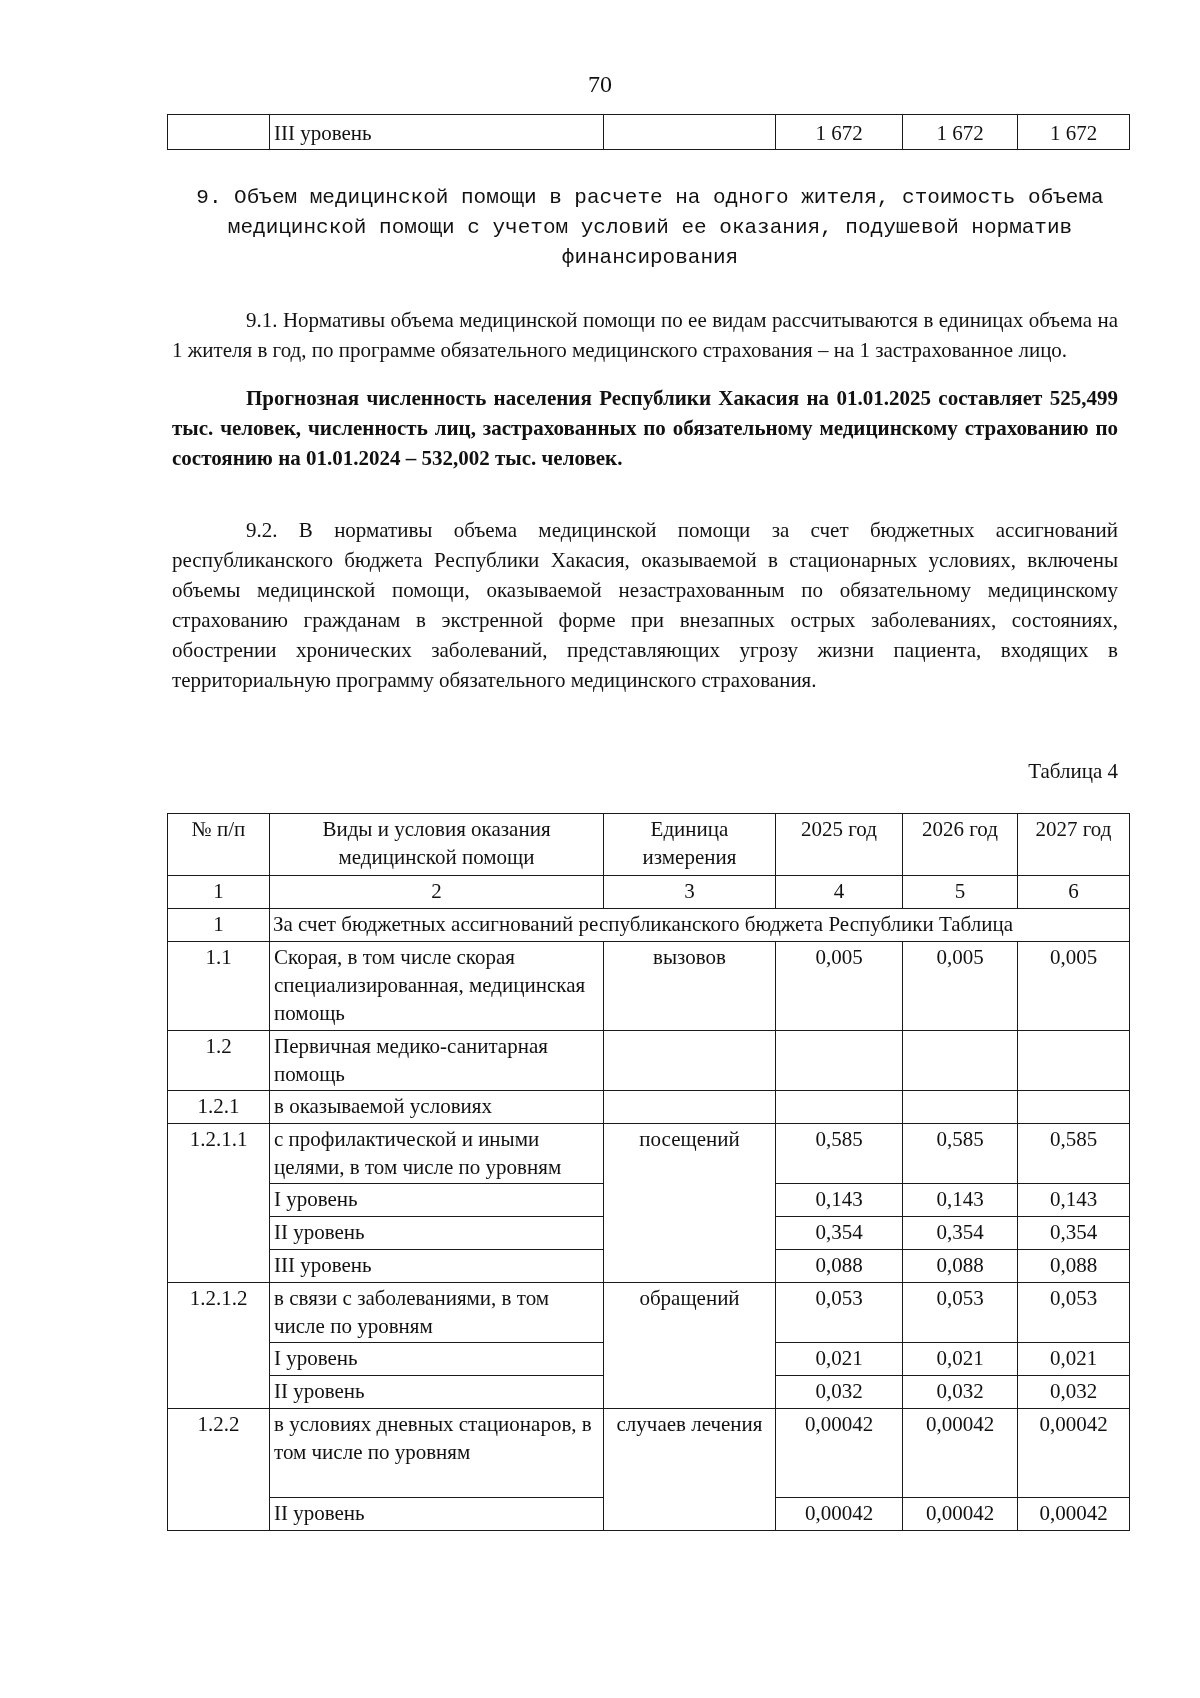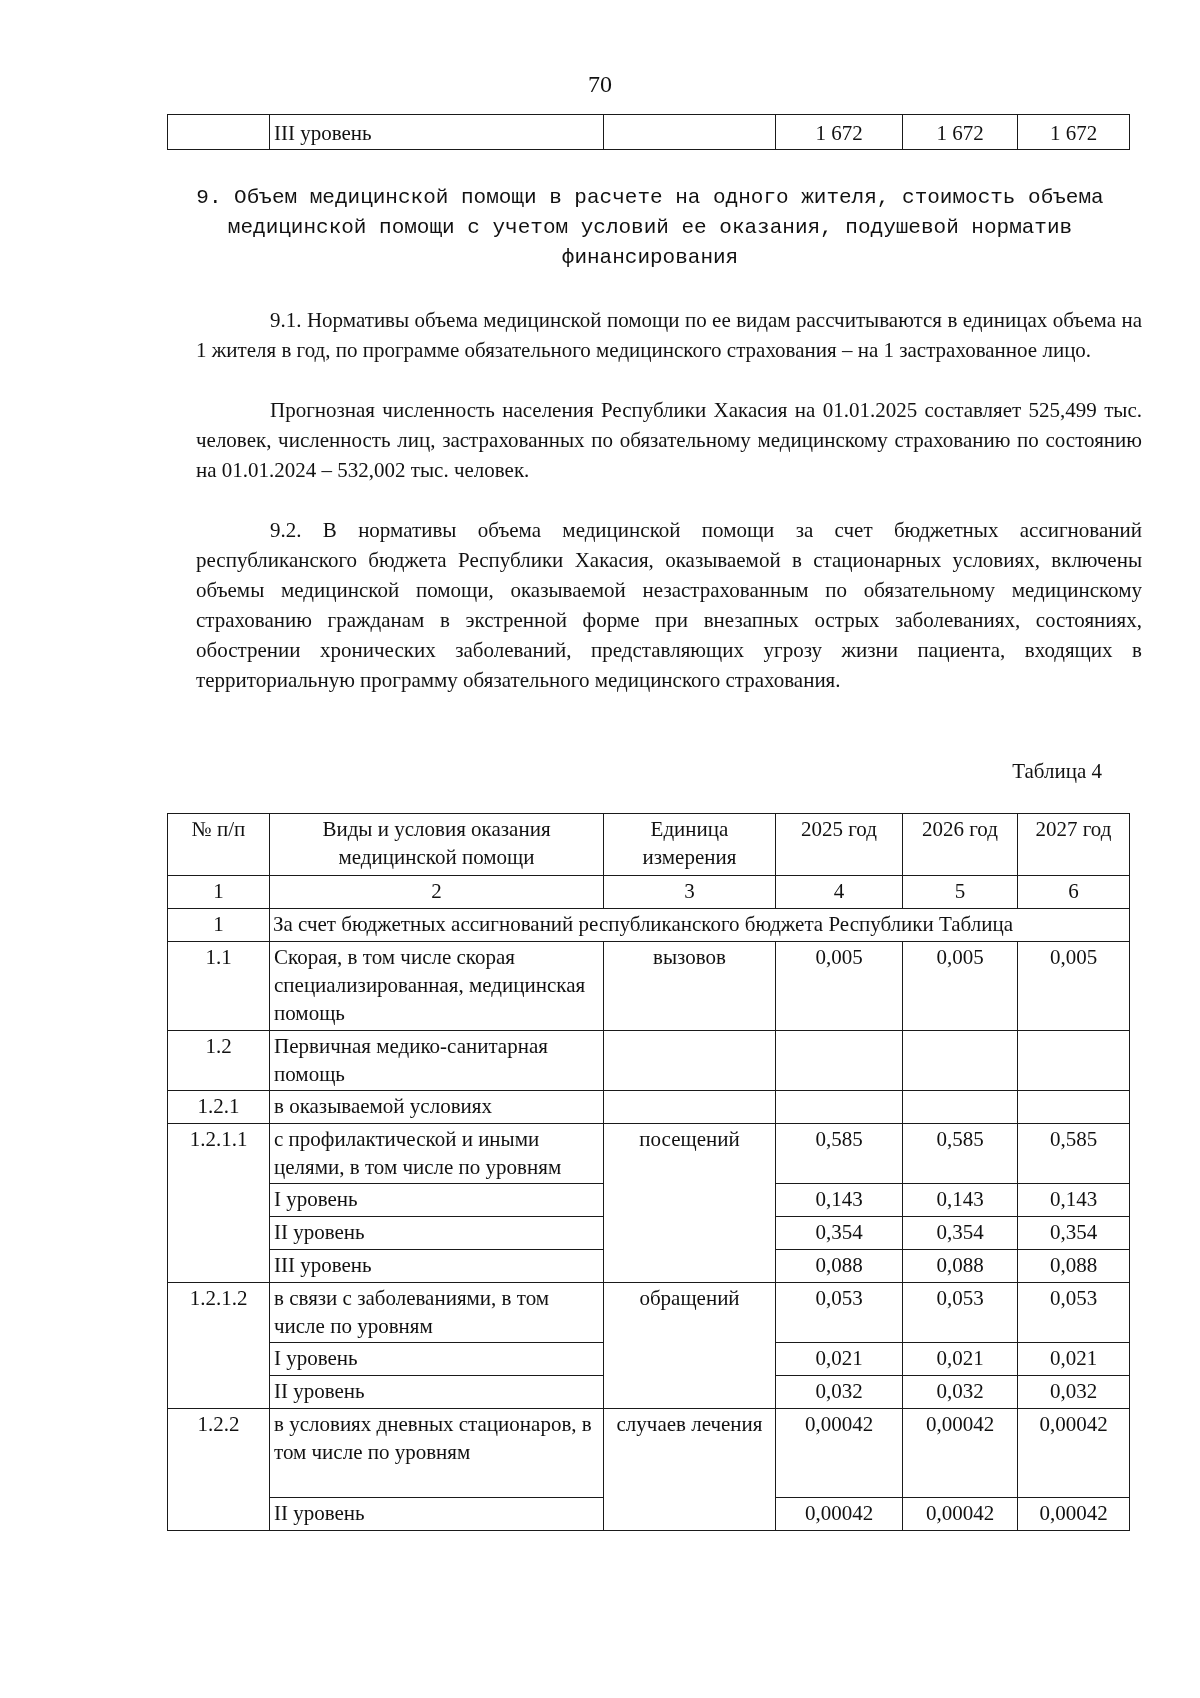--- a/index.html
+++ b/index.html
@@ -8,23 +8,23 @@
     font-family: "Liberation Serif", "DejaVu Serif", serif;
     color: #111; font-size: 21px; line-height: 29px;
   }
   .page-number { position: absolute; top: 70px; left: 0; width: 1200px; text-align: center; font-size: 24px; }
   table { border-collapse: collapse; position: absolute; table-layout: fixed; padding-left: 8px; }
   td { border: 1px solid #1a1a1a; padding: 1px 4px 0 4px; vertical-align: top; font-size: 21px; line-height: 28px; }
   .c { text-align: center; }
   .top-table { top: 114px; left: 167px; width: 962px; }
   .top-table td { height: 33px; vertical-align: middle; }
   .section-heading { position: absolute; top: 183px; left: 170px; width: 960px; text-align: center; line-height: 30px; font-family: Liberation Mono, monospace; }
-  .para { position: absolute; left: 172px; width: 946px; text-align: justify; text-align-last: left; line-height: 30px; margin-left: 24px; }
+  .para { position: absolute; left: 172px; width: 946px; text-align: justify; text-align-last: left; line-height: 30px; }
   .para .indent { display: inline-block; width: 74px; }
-  .caption { position: absolute; top: 757px; right: 98px; text-align: right; }
+  .caption { position: absolute; top: 757px; right: 82px; text-align: right; }
   .main-table { top: 813px; left: 167px; width: 962px; }
   .hdr td { text-align: center; }
   .r-h { height: 62px; margin-top: 12px; }
   .r-1 { height: 33px; }
   .r-3 { height: 89px; margin-top: 46px; }
   .r-2 { height: 60px; }
   .num { text-align: center; }
 </style>
 </head>
 <body>
@@ -48,21 +48,21 @@
     <td class="c">1 672</td>
     <td class="c">1 672</td>
     <td class="c">1 672</td>
   </tr>
 </tbody>
   </table>
 
 <div class="section-heading">9. Объем медицинской помощи в расчете на одного жителя, стоимость объема медицинской помощи с учетом условий ее оказания, подушевой норматив финансирования</div>
 
 <div class="para" style="top:305px;"><span class="indent"></span><span>9.1. Нормативы объема медицинской помощи по ее видам рассчитываются в единицах объема на 1 жителя в год, по программе обязательного медицинского страхования – на 1 застрахованное лицо.</span></div>
-<div class="para" style="top:395px;"><span class="indent"></span><span>Прогнозная численность населения Республики Хакасия на 01.01.2025 составляет 525,499 тыс. человек, численность лиц, застрахованных по обязательному медицинскому страхованию по состоянию на 01.01.2024 – 532,002 тыс. человек.</span></div>
+<div class="para" style="top:383px;font-weight:bold;"><span class="indent"></span><span>Прогнозная численность населения Республики Хакасия на 01.01.2025 составляет 525,499 тыс. человек, численность лиц, застрахованных по обязательному медицинскому страхованию по состоянию на 01.01.2024 – 532,002 тыс. человек.</span></div>
 <div class="para" style="top:515px;"><span class="indent"></span><span>9.2. В нормативы объема медицинской помощи за счет бюджетных ассигнований республиканского бюджета Республики Хакасия, оказываемой в стационарных условиях, включены объемы медицинской помощи, оказываемой незастрахованным по обязательному медицинскому страхованию гражданам в экстренной форме при внезапных острых заболеваниях, состояниях, обострении хронических заболеваний, представляющих угрозу жизни пациента, входящих в территориальную программу обязательного медицинского страхования.</span></div>
 
 <div class="caption">Таблица 4</div>
 
 <table class="main-table">
   <colgroup>
       <col style="width:102px">
       <col style="width:334px">
       <col style="width:172px">
       <col style="width:127px">

